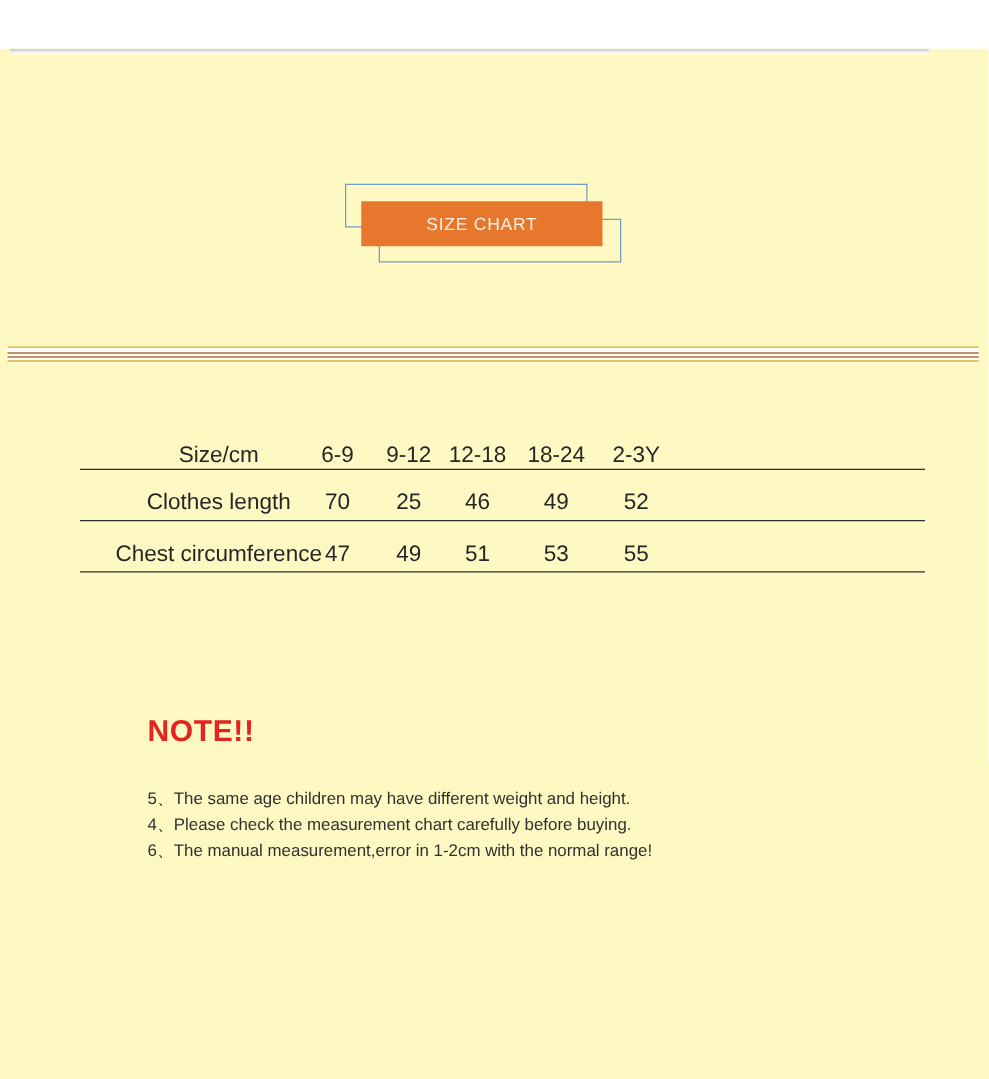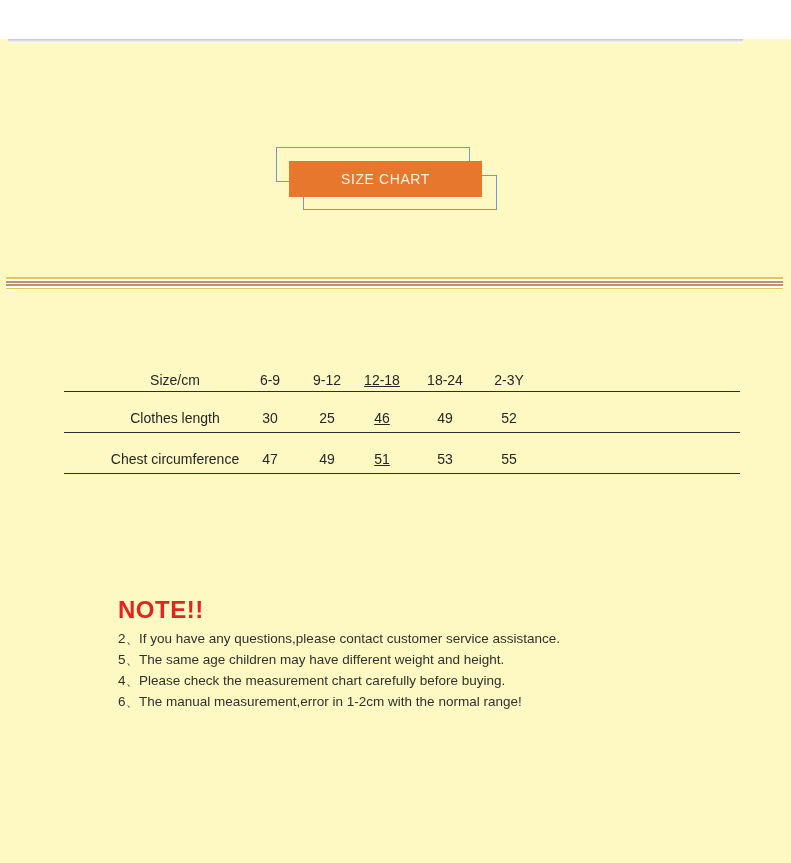--- a/index.html
+++ b/index.html
@@ -55,45 +55,45 @@
       #ffffff 6px,   #ffffff 7.5px,
       #c49069 7.5px, #c49069 9px,
       #ffffff 9px,   #ffffff 11px,
       #e5c45c 11px,  #e5c45c 12.5px,
       #ffffff 12.5px);
   }
 
   
   .size-table {
     position: absolute;
-    left: 64px; top: 320px;
+    left: 64px; top: 304px;
     width: 676px;
     color: #262626;
-    font-size: 14px;
+    font-size: 18px;
   }
   .t-row { position: relative; border-bottom: 1.6px solid #2e2e2e; }
   .t-row.head { height: 33px; }
   .t-row.body { height: 41px; }
   .cell {
     position: absolute;
     top: 65%;
     transform: translate(-50%, -50%);
     white-space: nowrap;
   }
   .c0 { left: 111px; }
   .c1 { left: 206px; }
   .c2 { left: 263px; }
-  .c3 { left: 318px; text-decoration: underline; }
+  .c3 { left: 318px; }
   .c4 { left: 381px; }
   .c5 { left: 445px; }
 
   
   .note-heading {
     position: absolute;
-    left: 118px; top: 557px;
+    left: 118px; top: 533px;
     color: #e3241f;
     font-size: 24px;
     font-weight: 600;
     letter-spacing: 0.5px;
   }
   .note-list {
     position: absolute;
     left: 118px; top: 589px;
     width: 560px;
     color: #303030;
@@ -124,38 +124,37 @@
     <div class="t-row head">
       <span class="cell c0">Size/cm</span>
       <span class="cell c1">6-9</span>
       <span class="cell c2">9-12</span>
       <span class="cell c3">12-18</span>
       <span class="cell c4">18-24</span>
       <span class="cell c5">2-3Y</span>
     </div>
     <div class="t-row body">
       <span class="cell c0">Clothes length</span>
-      <span class="cell c1">30</span>
+      <span class="cell c1">70</span>
       <span class="cell c2">25</span>
       <span class="cell c3">46</span>
       <span class="cell c4">49</span>
       <span class="cell c5">52</span>
     </div>
     <div class="t-row body">
       <span class="cell c0">Chest circumference</span>
       <span class="cell c1">47</span>
       <span class="cell c2">49</span>
       <span class="cell c3">51</span>
       <span class="cell c4">53</span>
       <span class="cell c5">55</span>
     </div>
   </div>
 
   <div class="note-heading">NOTE!!</div>
 
   <div class="note-list">
-    <div class="note-item">2、If you have any questions,please contact customer service assistance.</div>
     <div class="note-item">5、The same age children may have different weight and height.</div>
     <div class="note-item">4、Please check the measurement chart carefully before buying.</div>
     <div class="note-item">6、The manual measurement,error in 1-2cm with the normal range!</div>
   </div>
 
 </div>
 
 </body></html>

